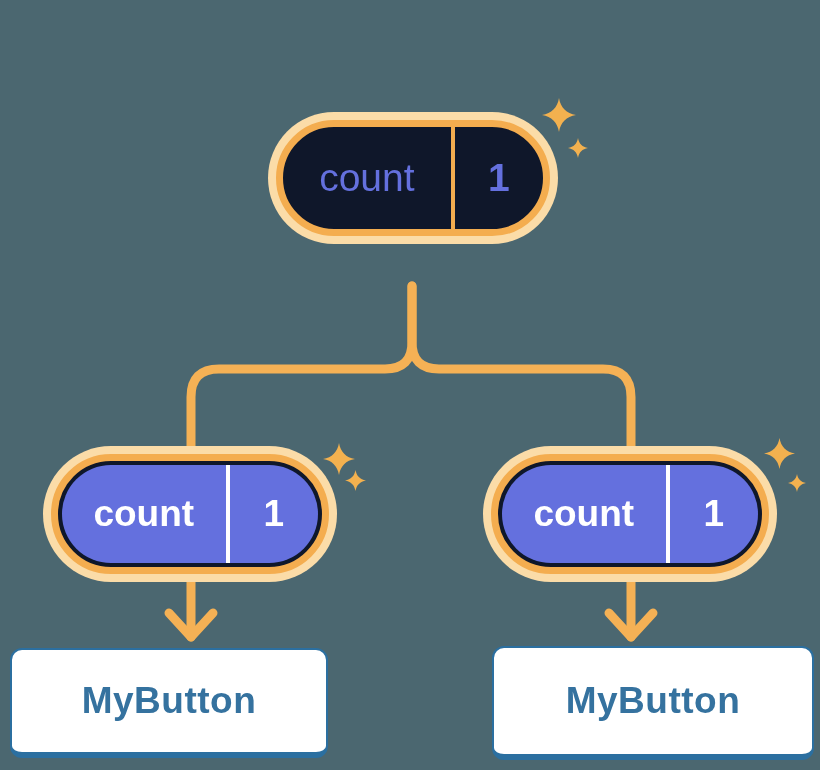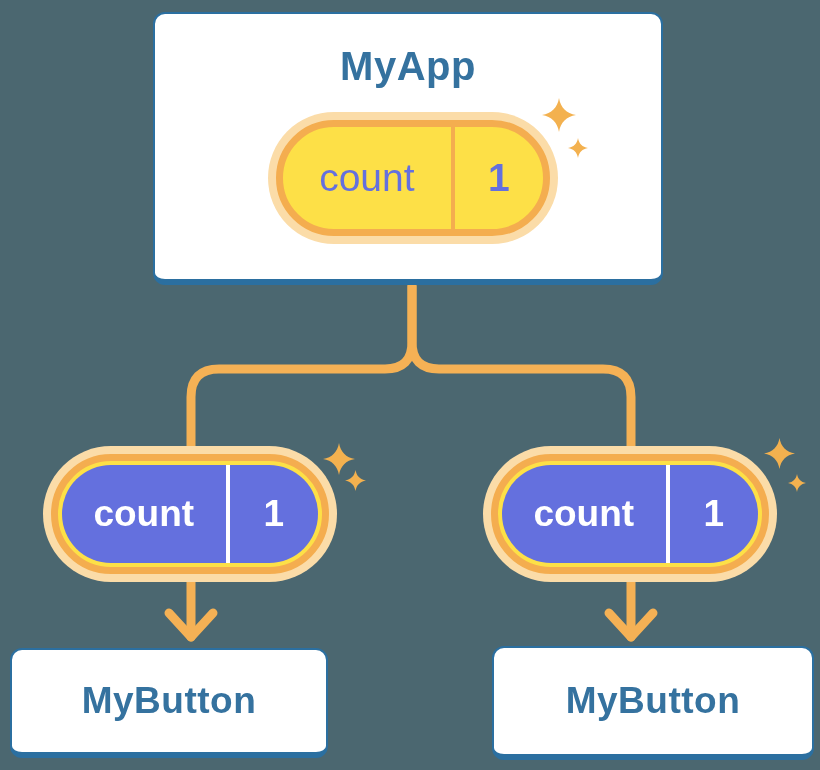--- a/index.html
+++ b/index.html
@@ -50,21 +50,21 @@
   .pill {
     position:absolute;
     border-radius:999px;
     background:#FBDCA8;      
     padding:8px;
     box-sizing:border-box;
   }
   .pill-ring {
     border:7px solid #F4AD4F;
     border-radius:999px;
-    background:#fde047;
+    background:#0f172a;
     height:100%;
     box-sizing:border-box;
     display:flex;
     overflow:hidden;
   }
   
   .state-pill { left:268px; top:112px; width:290px; height:132px; }
   .state-pill .cell {
     display:flex; align-items:center; justify-content:center;
   }
@@ -112,23 +112,20 @@
 
 <div class="stage">
 
   <svg class="connectors" width="820" height="770" viewBox="0 0 820 770">
     <path d="M412 286 L412 342 Q412 369 385 369 L219 369 Q191 369 191 397 L191 637"></path>
     <path d="M412 286 L412 342 Q412 369 439 369 L603 369 Q631 369 631 397 L631 637"></path>
     <path d="M169 613 L191 637 L213 613"></path>
     <path d="M609 613 L631 637 L653 613"></path>
   </svg>
 
-  <div class="card root-card">
-    <div class="card-title">MyApp</div>
-  </div>
 
   <div class="pill state-pill">
     <div class="pill-ring">
       <div class="cell cell-key">
         <span class="key">count</span>
       </div>
       <div class="divider"></div>
       <div class="cell cell-val">
         <span class="val">1</span>
       </div>

